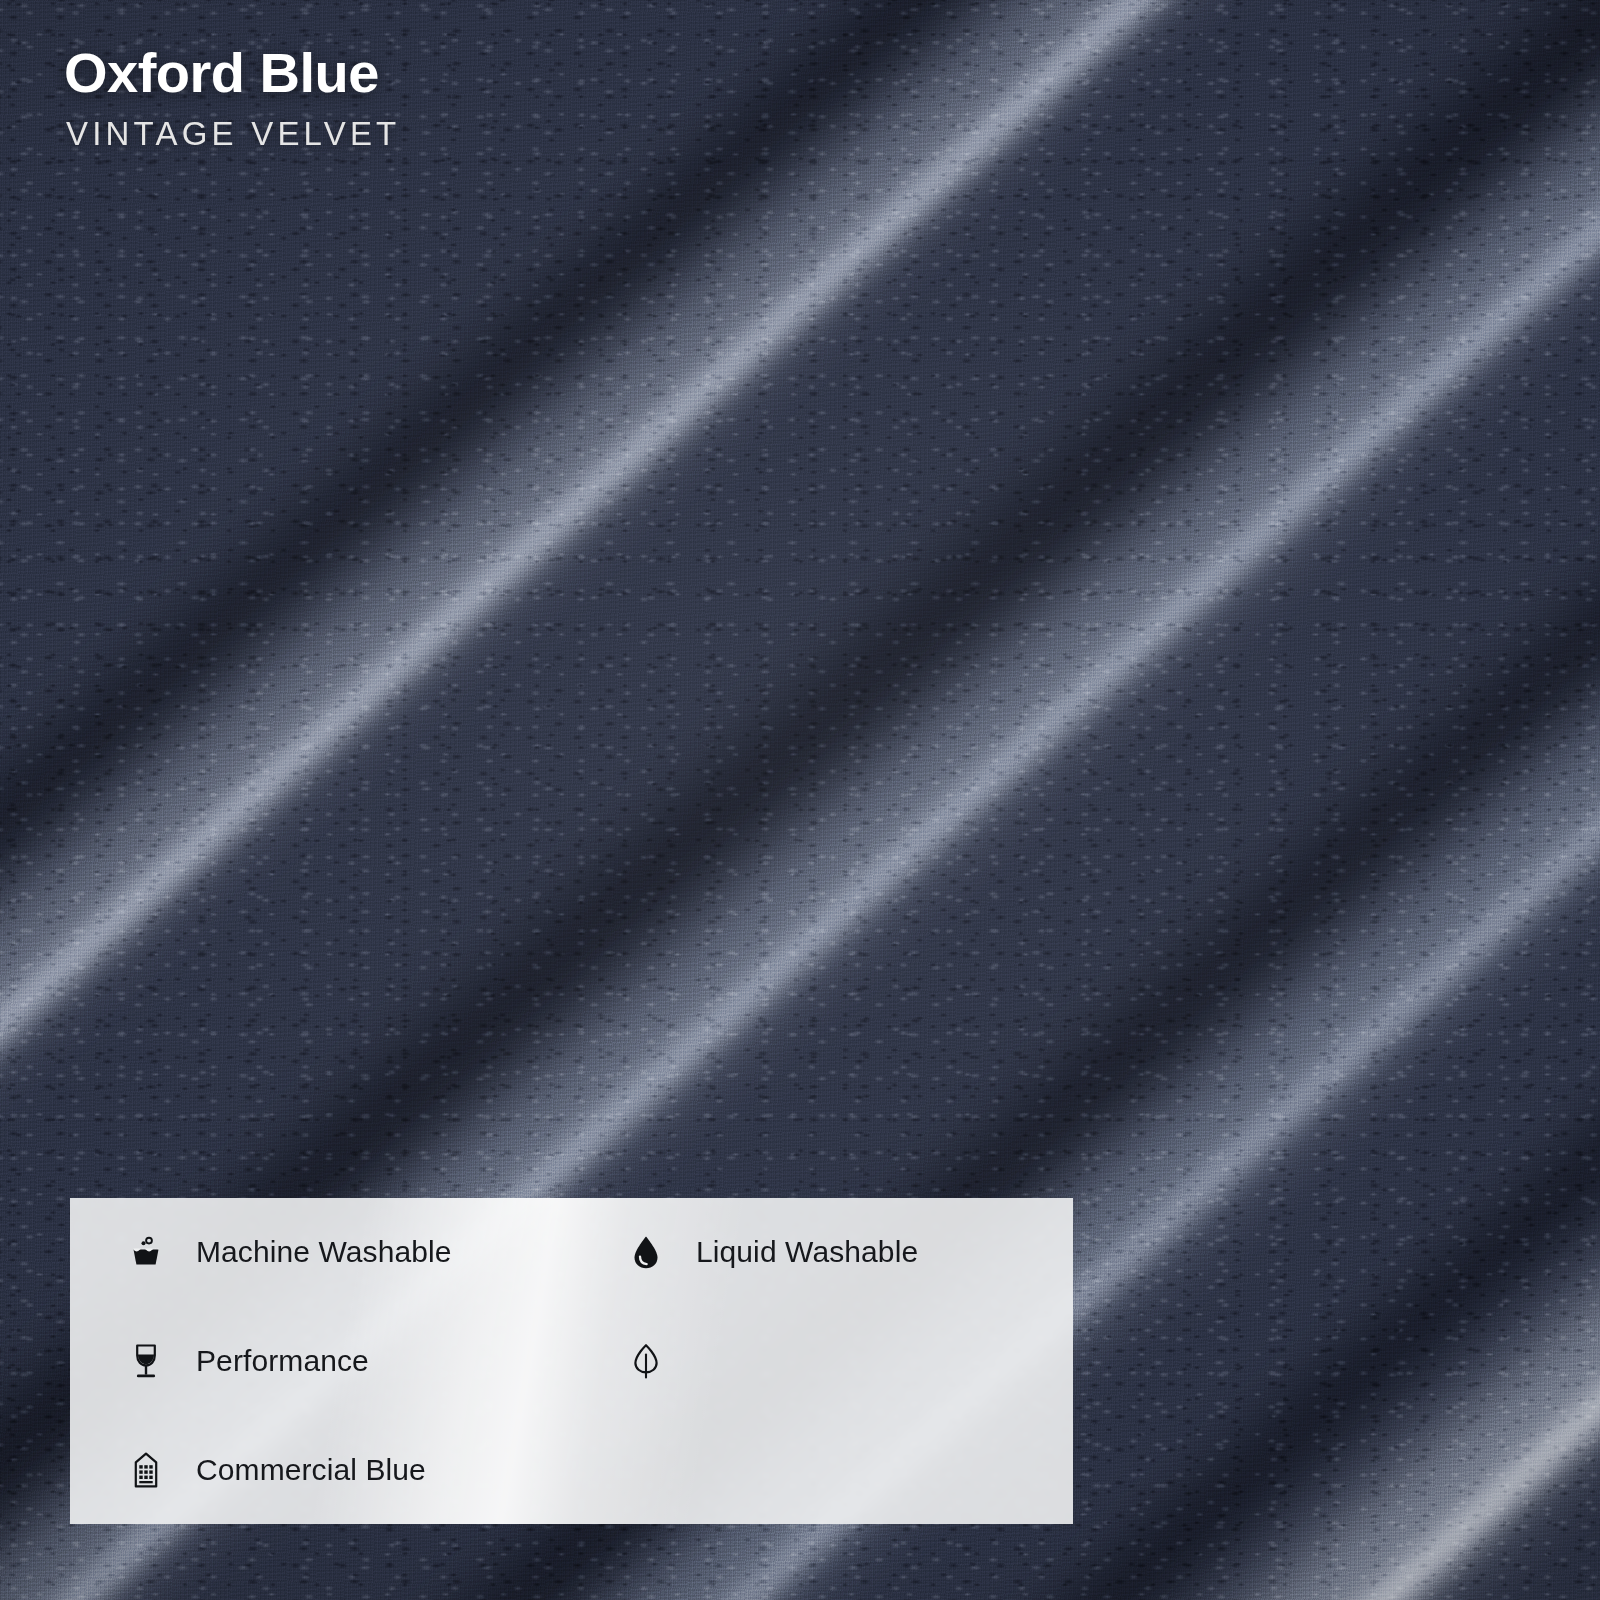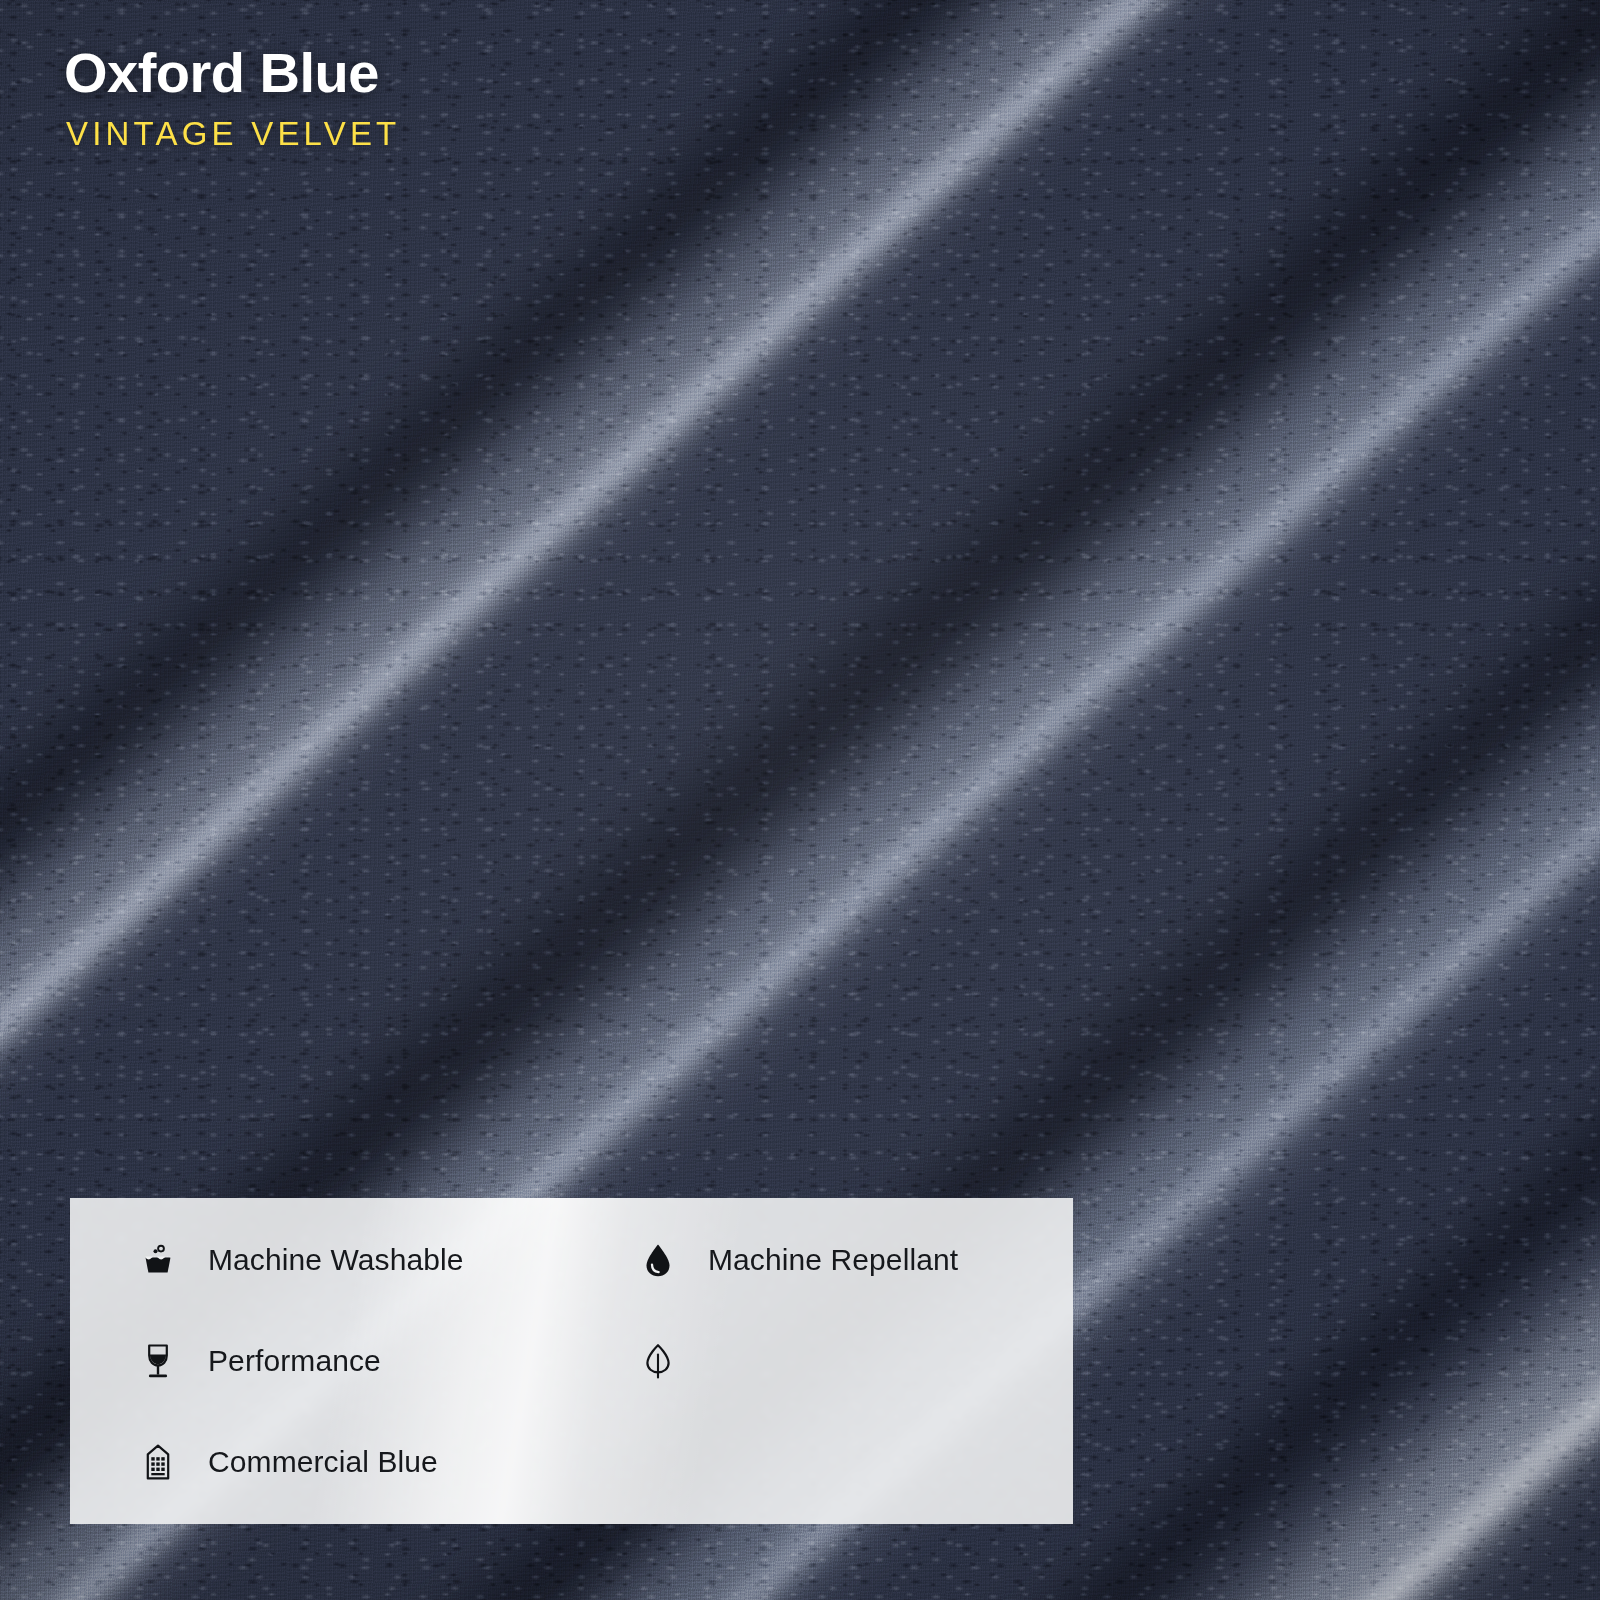--- a/index.html
+++ b/index.html
@@ -142,40 +142,40 @@
     letter-spacing: -0.5px;
     color: #ffffff;
     line-height: 1.05;
     text-shadow: 0 2px 14px rgba(0,0,0,0.45);
   }
   .subtitle {
     margin: 14px 0 0 2px;
     font-size: 33px;
     font-weight: 400;
     letter-spacing: 4.2px;
-    color: #fde047;
+    color: #e5e5e5;
     line-height: 1;
     text-shadow: 0 2px 12px rgba(0,0,0,0.40);
   }
 
   
   .feature-panel {
     position: absolute;
     left: 70px;
     top: 1198px;
     width: 1003px;
     height: 326px;
     z-index: 40;
     background: rgba(240,241,242,0.90);
     backdrop-filter: blur(2px);
     display: grid;
     grid-template-columns: 500px 503px;
     grid-template-rows: repeat(3, 1fr);
     align-content: center;
-    padding: 12px;
+    padding: 0;
     box-sizing: border-box;
   }
   .panel-sheen {
     position: absolute;
     inset: 0;
     pointer-events: none;
     background: linear-gradient(100deg,
       rgba(255,255,255,0.00) 28%,
       rgba(255,255,255,0.55) 40%,
       rgba(255,255,255,0.75) 46%,
@@ -265,21 +265,21 @@
       <span class="feat-label">Machine Washable</span>
     </div>
 
     <div class="feature">
       <span class="feat-icon">
         <svg width="32" height="36" viewBox="0 0 32 36" fill="none">
           <path d="M16 2.5 C16 2.5 4.5 16.2 4.5 23.4 C4.5 29.9 9.6 34.2 16 34.2 C22.4 34.2 27.5 29.9 27.5 23.4 C27.5 16.2 16 2.5 16 2.5 Z" fill="#111316"></path>
           <path d="M10.0 22.6 C10.0 27.0 12.6 29.8 16.6 30.2" stroke="#f0f1f2" stroke-width="2.3" stroke-linecap="round" fill="none"></path>
         </svg>
       </span>
-      <span class="feat-label">Machine Repellant</span>
+      <span class="feat-label">Liquid Washable</span>
     </div>
 
     <div class="feature">
       <span class="feat-icon">
         <svg width="30" height="38" viewBox="0 0 30 38" fill="none">
           <path d="M6.2 3.5 H23.8 V13.5 C23.8 19.4 19.9 23.4 15 23.4 C10.1 23.4 6.2 19.4 6.2 13.5 Z" fill="none" stroke="#111316" stroke-width="2.2" stroke-linejoin="round"></path>
           <path d="M6.9 12.6 H23.1 C22.7 18.9 19.2 22.3 15 22.3 C10.8 22.3 7.3 18.9 6.9 12.6 Z" fill="#111316"></path>
           <line x1="15" y1="23.4" x2="15" y2="32.6" stroke="#111316" stroke-width="2.4"></line>
           <line x1="7.2" y1="33.9" x2="22.8" y2="33.9" stroke="#111316" stroke-width="2.6" stroke-linecap="round"></line>
         </svg>

